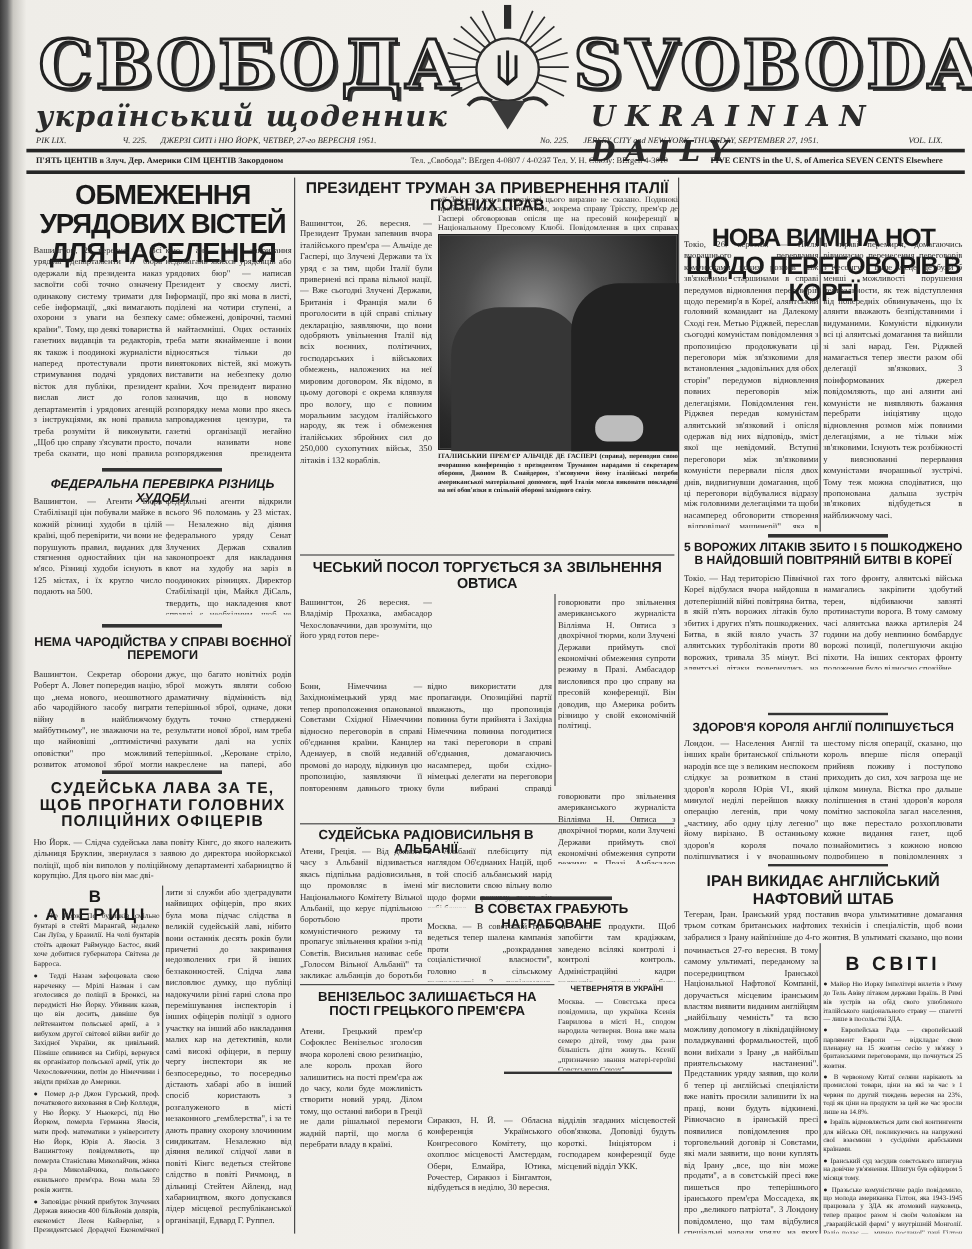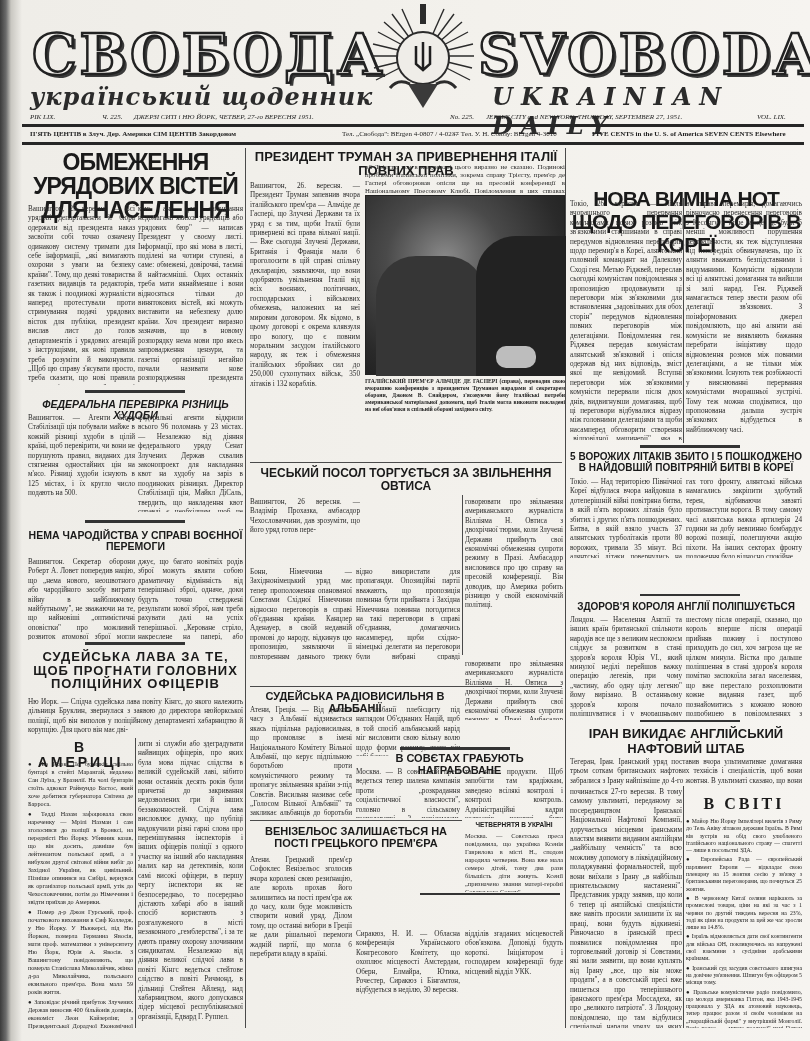--- a/index.html
+++ b/index.html
@@ -217,21 +217,21 @@
   <div class="hl" style="left:570px;top:602px;width:232px;font-size:10px;">ЗДОРОВ'Я КОРОЛЯ АНГЛІЇ ПОЛІПШУЄТЬСЯ</div>
   <div class="col" style="left:570px;top:616px;width:112px;height:100px">Лондон. — Населення Англії та інших країн британської спільноти народів все ще з великим неспокоєм слідкує за розвитком в стані здоров'я короля Юрія VI., який минулої неділі перейшов важку операцію легенів, при чому „частину, або одну цілу легеню" йому вирізано. В останньому здоров'я короля почало поліпшуватися і у вчорашньому лікарському повідомленні, вже</div>
   <div class="col" style="left:686px;top:616px;width:116px;height:100px">шестому після операції, сказано, що король вперше після операції прийняв поживу і поступово приходить до сил, хоч загроза ще не цілком минула. Вістка про дальше поліпшення в стані здоров'я короля помітно заспокоїла загал населення, що вже перестало розхоплювати кожне видання газет, щоб познайомитись з кожною новою подробицею в повідомленнях з Букінгемського палацу.</div>
   <div class="sep" style="left:640px;top:720px;width:100px;height:2px"></div>
 
   <div class="hl" style="left:570px;top:726px;width:232px;font-size:13px;line-height:15px">ІРАН ВИКИДАЄ АНГЛІЙСЬКИЙ НАФТОВИЙ ШТАБ</div>
   <div class="col" style="left:570px;top:758px;width:232px;height:28px">Тегеран, Іран. Іранський уряд поставив вчора ультимативне домагання трьом соткам британських нафтових технісів і спеціалістів, щоб вони забралися з Ірану найпізніше до 4-го жовтня. В ультиматі сказано, що вони повинні покинути Іран впродовж одного тижня, який</div>
   <div class="col" style="left:570px;top:788px;width:112px;height:240px">починається 27-го вересня. В тому самому ультиматі, переданому за посередництвом Іранської Національної Нафтової Компанії, доручається місцевим іранським властям виявити виданим англійцям „найбільшу чемність" та всю можливу допомогу в ліквідаційному поладжуванні формальностей, щоб вони виїхали з Ірану „в найбільш приятельському настаненні". Представник уряду заявив, що коли б тепер ці англійські спеціялісти вже навіть просили залишити їх на праці, вони будуть відкинені. Рівночасно в іранській пресі появилися повідомлення про торговельний договір зі Совєтами, які мали заявити, що вони куплять від Ірану „все, що він може продати", а в совєтській пресі вже пишеться про теперішнього іранського прем'єра Моссадеха, як про „великого патріота". З Лондону повідомлено, що там відбулися спеціальні наради уряду, на яких розглянено справу іранського домагання щодо виїзду британських нафтових спеціялістів.</div>
   <div class="vrule" style="left:683px;top:786px;height:242px"></div>
 
-  <div class="hl" style="left:686px;top:796px;width:116px;font-size:16px;letter-spacing:3px;font-family:Liberation Serif, serif;">В СВІТІ</div>
+  <div class="hl" style="left:686px;top:796px;width:116px;font-size:16px;letter-spacing:3px;">В СВІТІ</div>
   <div class="news-list" style="left:686px;top:818px;width:116px;height:210px;font-size:5.8px;line-height:7.3px">
     <div class="item">Майор Ню Йорку Імпелітері вилетів з Риму до Тель Авіву літаком держави Ізраїль. В Римі вів зустрів на обід свого улюбленого італійського національного страву — спагетті — лише в посольстві ЗДА.</div>
     <div class="item">Европейська Рада — європейський парлямент Европи — відкладає свою пленарну на 15 жовтня сесію у зв'язку з британськими переговорами, що почнуться 25 жовтня.</div>
     <div class="item">В червоному Китаї селяни нарікають за промислові товари, ціни на які за час з 1 червня по другий тиждень вересня на 23%, тоді як ціни на продукти за цей же час зросли лише на 14.8%.</div>
     <div class="item">Ізраїль відмовляється дати свої контингенти для війська ОН, покликуючись на напружені свої взаємини з сусідніми арабськими країнами.</div>
     <div class="item">Іранський суд засудив совєтського шпигуна на довічне ув'язнення. Шпигун був офіцером 5 місяця тому.</div>
     <div class="item">Празьське комуністичне радіо повідомило, що молода американка Гілтон, яка 1943-1945 працювала у ЗДА як атомовий науковець, тепер працює разом зі своїм чоловіком на „гвараційській фармі" у внутрішній Монголії. Радіо подає — „мирно посланої" пані Гілтон до американських науковців. Вона в Китаї з 1948 р.</div>
 
   </div>
 

